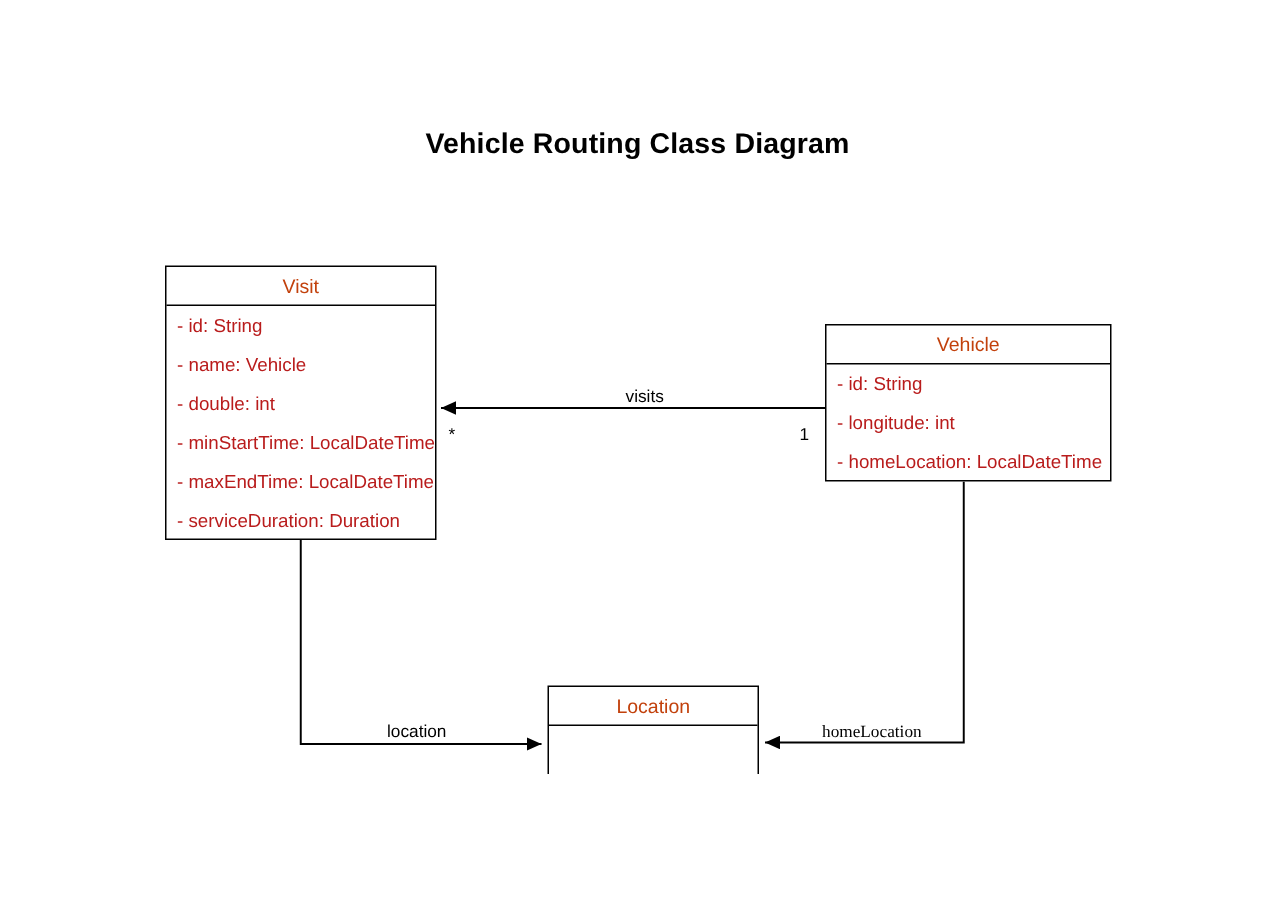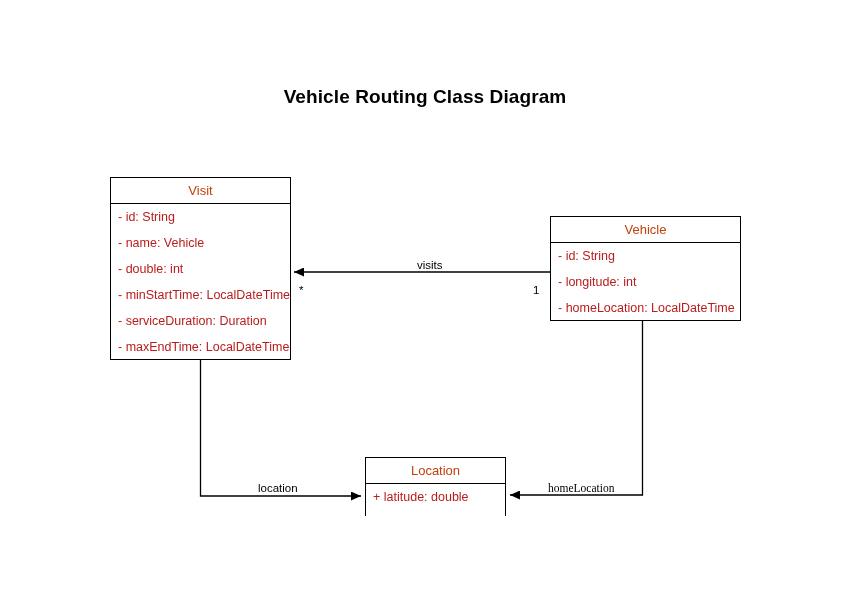--- a/index.html
+++ b/index.html
@@ -137,34 +137,33 @@
 
   <div class="edge-label" id="label-homelocation">homeLocation</div>
 
   <div class="uml-class" id="class-visit">
     <div class="uml-class-name">Visit</div>
     <ul class="uml-attributes">
       <li>- id: String</li>
       <li>- name: Vehicle</li>
       <li>- double: int</li>
       <li>- minStartTime: LocalDateTime</li>
+      <li>- maxEndTime: LocalDateTime</li>
       <li>- serviceDuration: Duration</li>
-      <li>- maxEndTime: LocalDateTime</li>
     </ul>
   </div>
 
   <div class="uml-class" id="class-vehicle">
     <div class="uml-class-name">Vehicle</div>
     <ul class="uml-attributes">
       <li>- id: String</li>
       <li>- longitude: int</li>
       <li>- homeLocation: LocalDateTime</li>
     </ul>
   </div>
 
   <div class="uml-class" id="class-location">
     <div class="uml-class-name">Location</div>
     <ul class="uml-attributes">
-      <li>+ latitude: double</li>
     </ul>
   </div>
 
 </div>
 
 </body></html>

